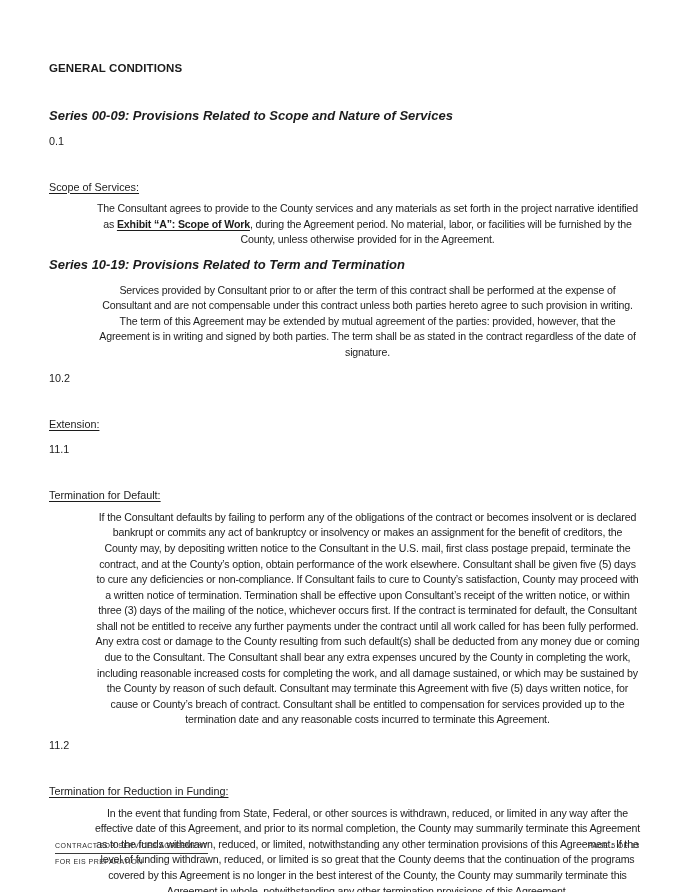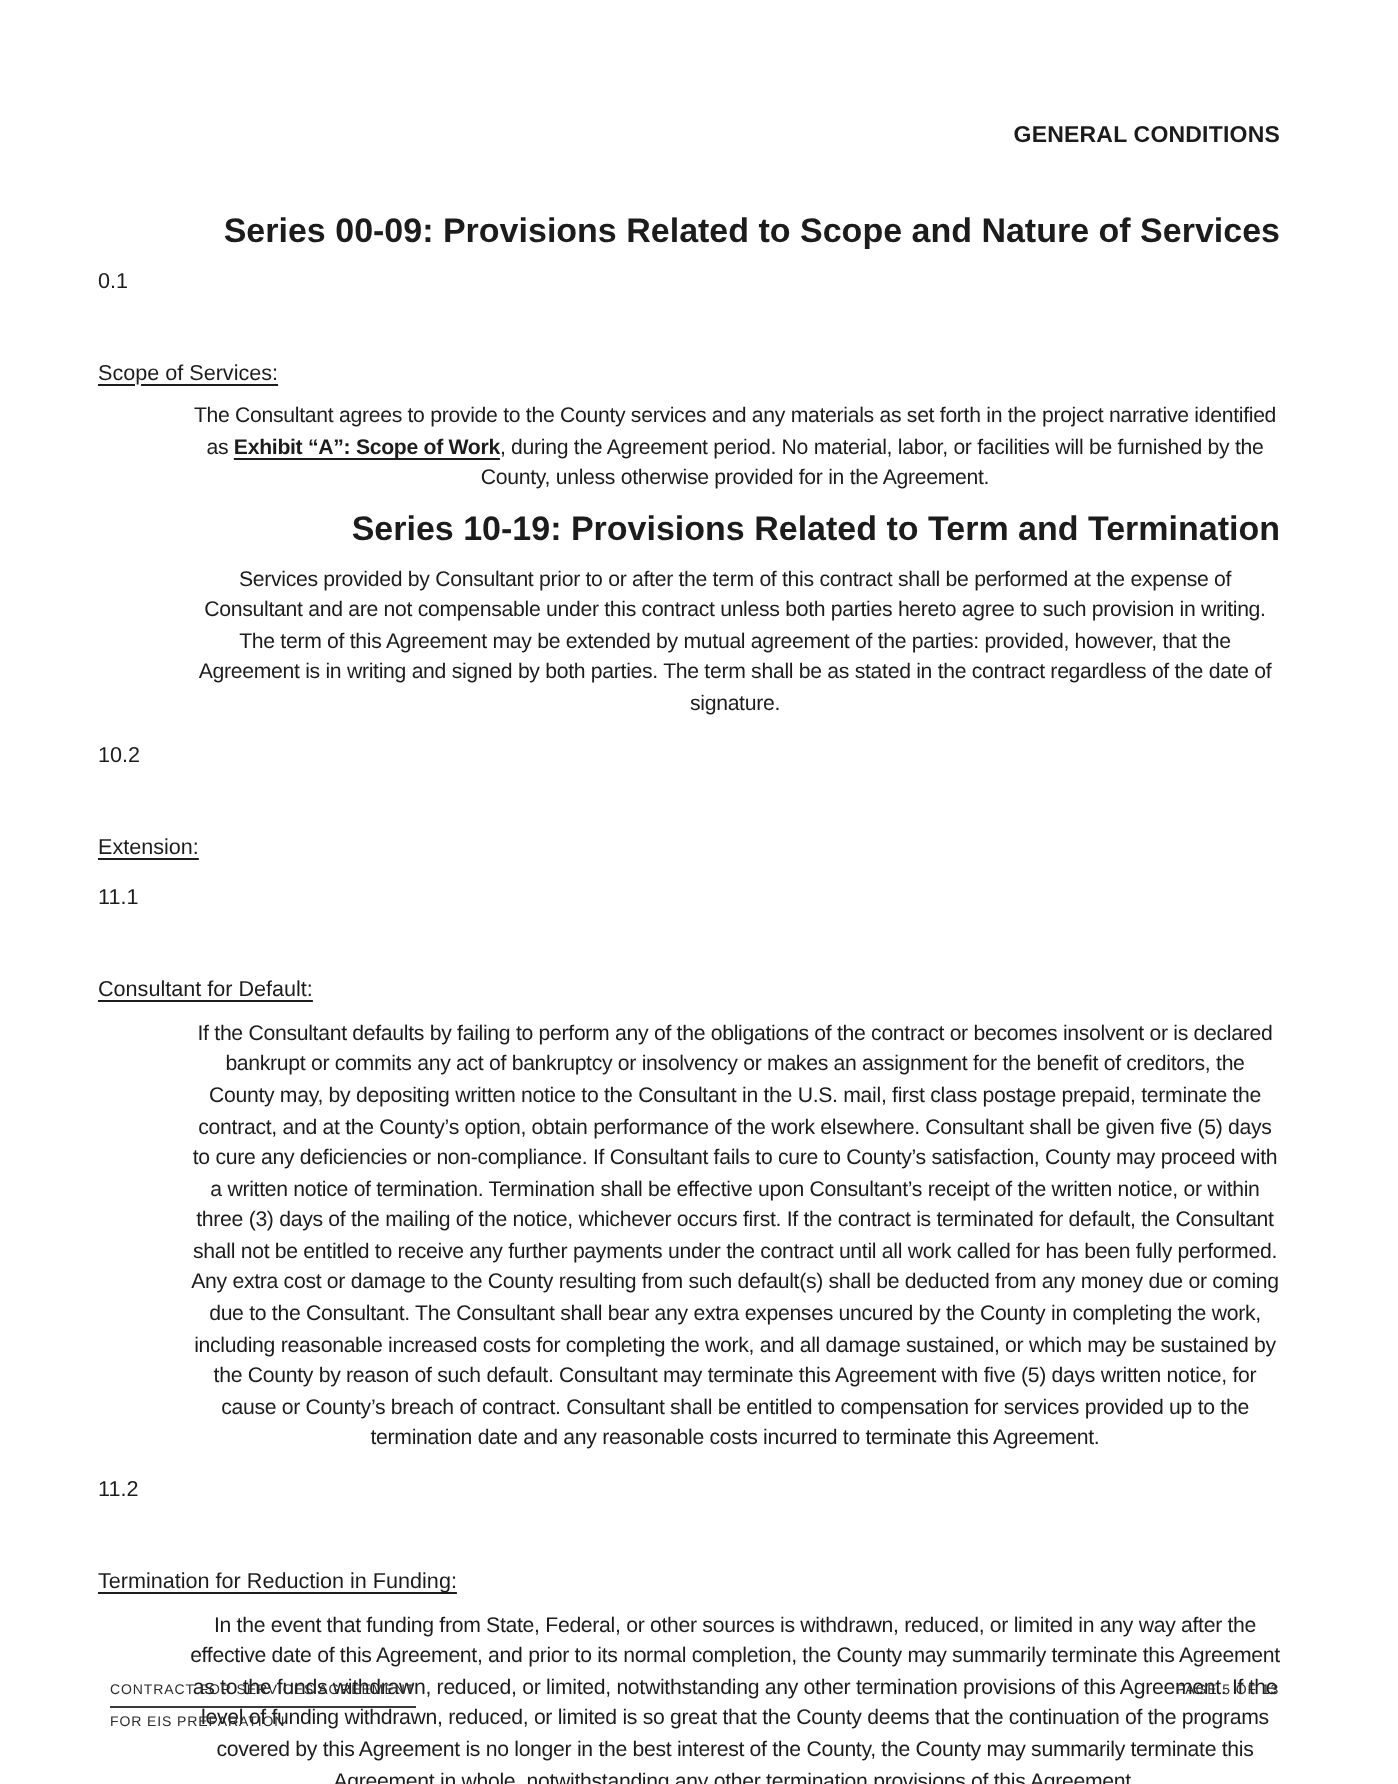--- a/index.html
+++ b/index.html
@@ -18,30 +18,30 @@
     overflow: hidden;
   }
   .content {
     padding: 61px 59px 0 49px;
   }
   .doc-title {
     margin: 0;
     font-size: 11.5px;
     line-height: 15px;
     font-weight: bold;
-    text-align: right;
+    text-align: left;
     letter-spacing: 0.1px;
   }
   .series {
     margin: 0;
     margin-top: 32px;
-    font-size: 17px;
+    font-size: 13px;
     line-height: 15.6px;
     font-weight: bold;
-    text-align: right;
+    font-style: italic;
   }
   .series.later {
     margin-top: 9px;
   }
   .clause {
     margin-top: 10px;
   }
   .clause-head {
     display: flex;
     align-items: baseline;
@@ -133,21 +133,21 @@
     <div class="clause">
       <div class="clause-head">
         <span class="clause-num">10.2</span>
         <span class="clause-heading">Extension:</span>
       </div>
     </div>
 
     <div class="clause">
       <div class="clause-head">
         <span class="clause-num">11.1</span>
-        <span class="clause-heading">Consultant for Default:</span>
+        <span class="clause-heading">Termination for Default:</span>
       </div>
       <div class="clause-body">
         <p>If the Consultant defaults by failing to perform any of the obligations of the contract or becomes insolvent or is declared bankrupt or commits any act of bankruptcy or insolvency or makes an assignment for the benefit of creditors, the County may, by depositing written notice to the Consultant in the U.S. mail, first class postage prepaid, terminate the contract, and at the County’s option, obtain performance of the work elsewhere. Consultant shall be given five (5) days to cure any deficiencies or non-compliance. If Consultant fails to cure to County’s satisfaction, County may proceed with a written notice of termination. Termination shall be effective upon Consultant’s receipt of the written notice, or within three (3) days of the mailing of the notice, whichever occurs first. If the contract is terminated for default, the Consultant shall not be entitled to receive any further payments under the contract until all work called for has been fully performed. Any extra cost or damage to the County resulting from such default(s) shall be deducted from any money due or coming due to the Consultant. The Consultant shall bear any extra expenses uncured by the County in completing the work, including reasonable increased costs for completing the work, and all damage sustained, or which may be sustained by the County by reason of such default. Consultant may terminate this Agreement with five (5) days written notice, for cause or County’s breach of contract. Consultant shall be entitled to compensation for services provided up to the termination date and any reasonable costs incurred to terminate this Agreement.</p>
       </div>
     </div>
 
     <div class="clause">
       <div class="clause-head">
         <span class="clause-num">11.2</span>
         <span class="clause-heading">Termination for Reduction in Funding:</span>

